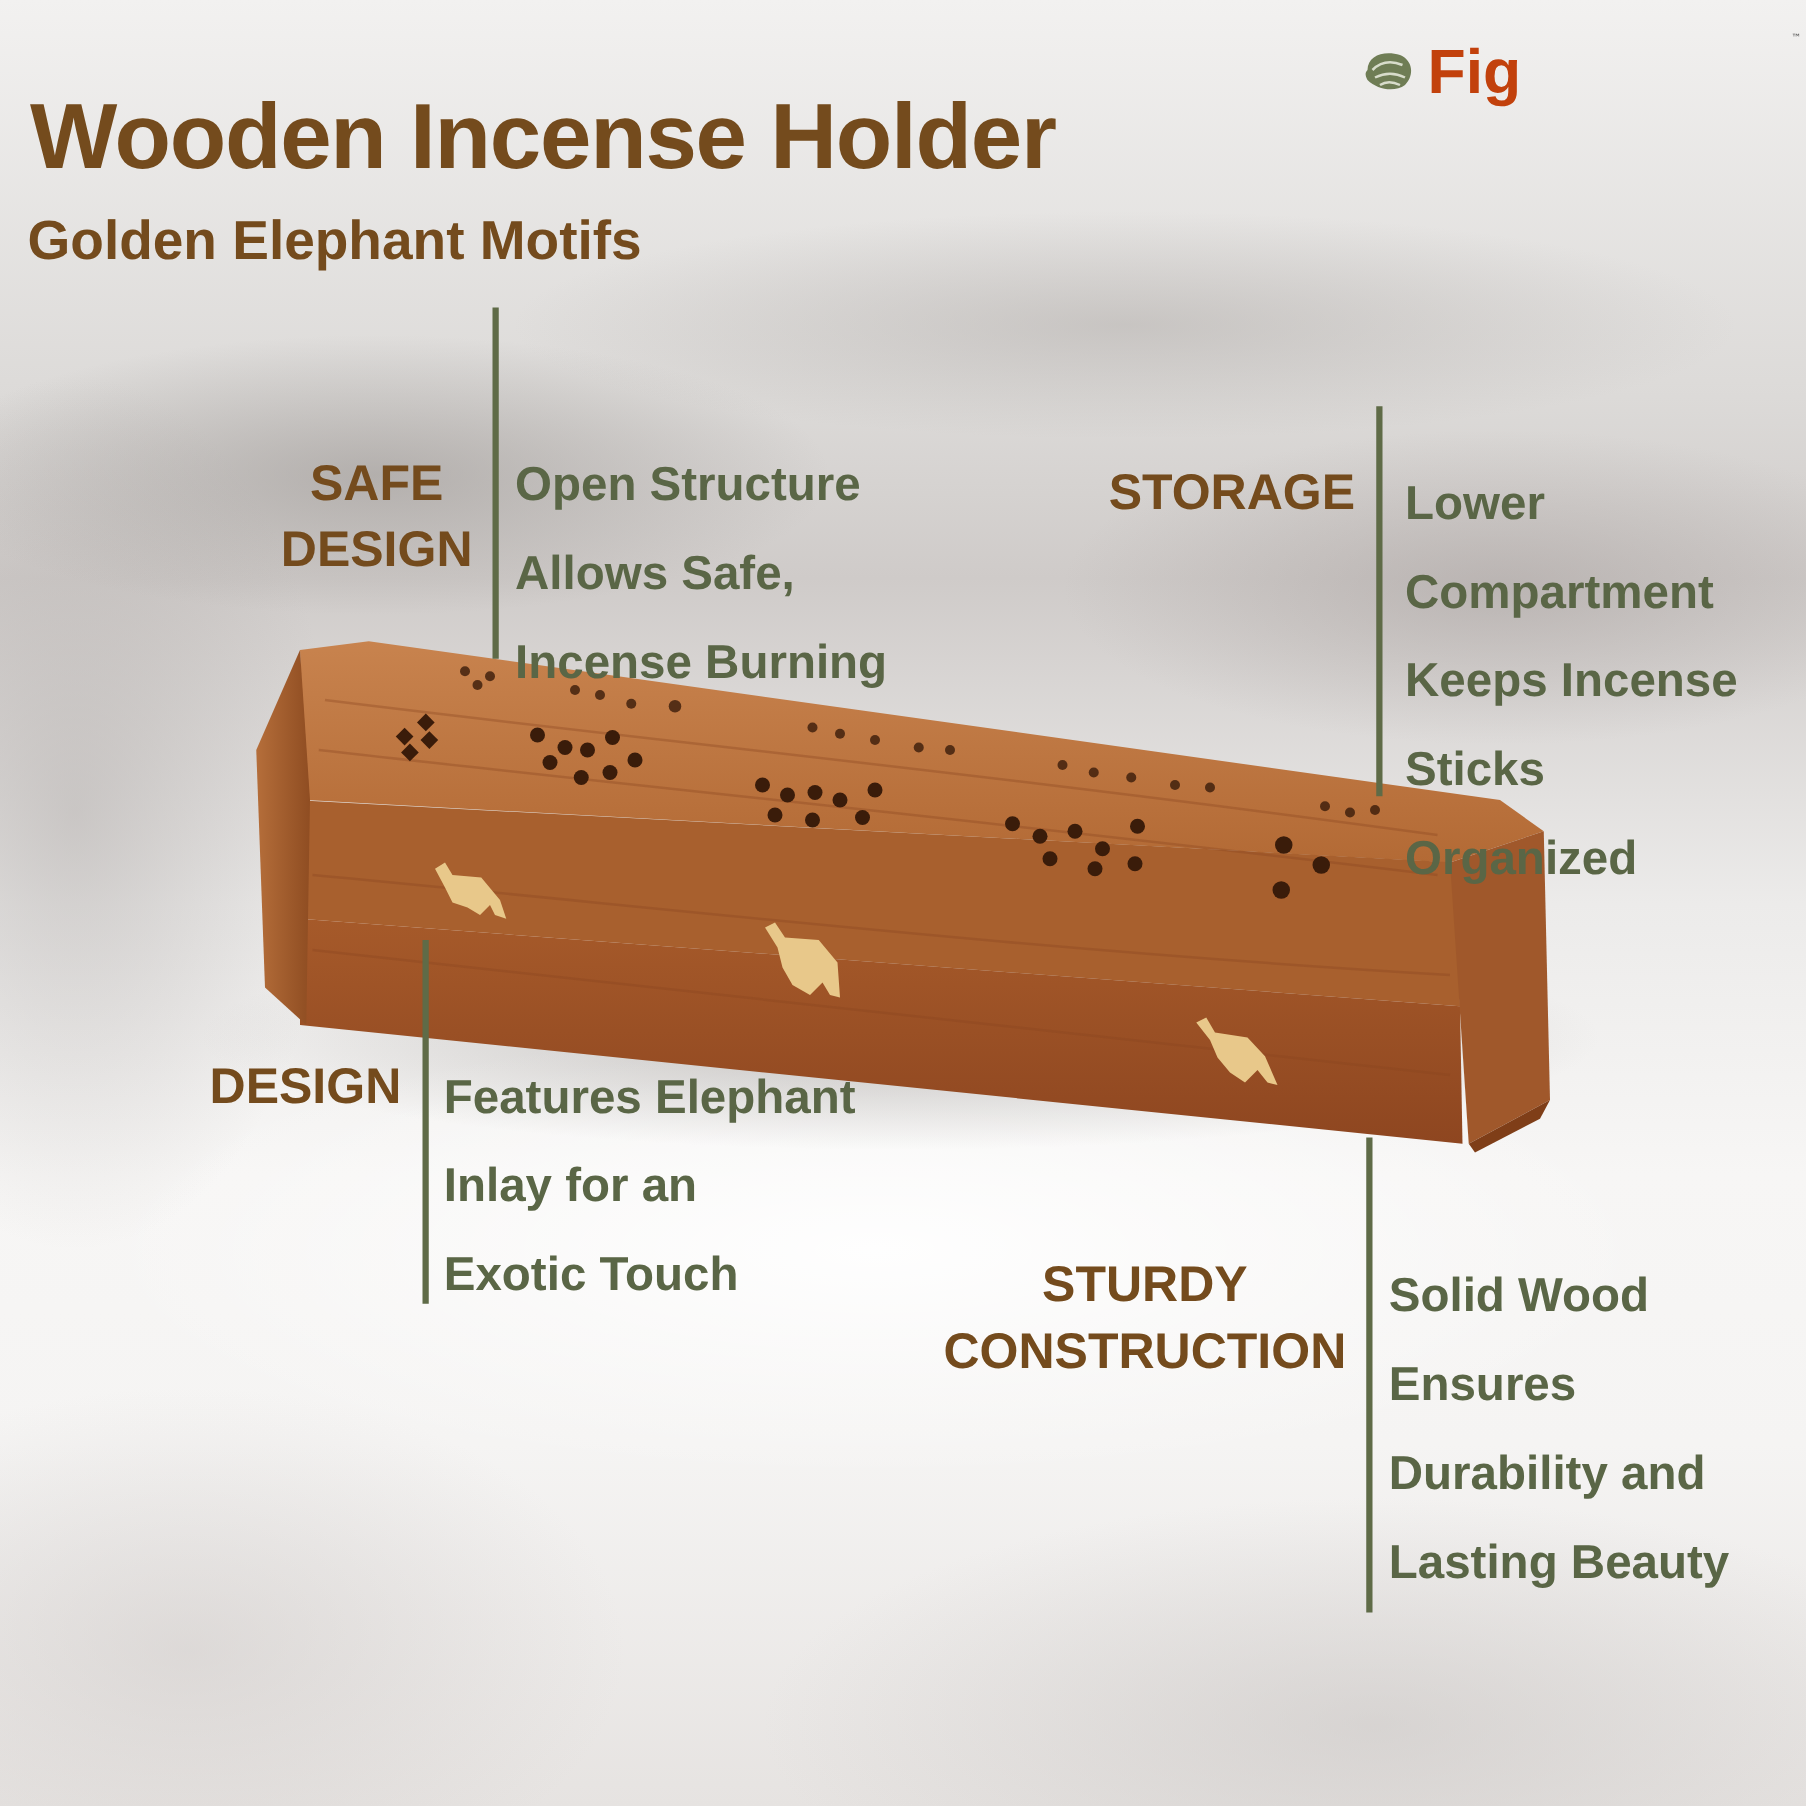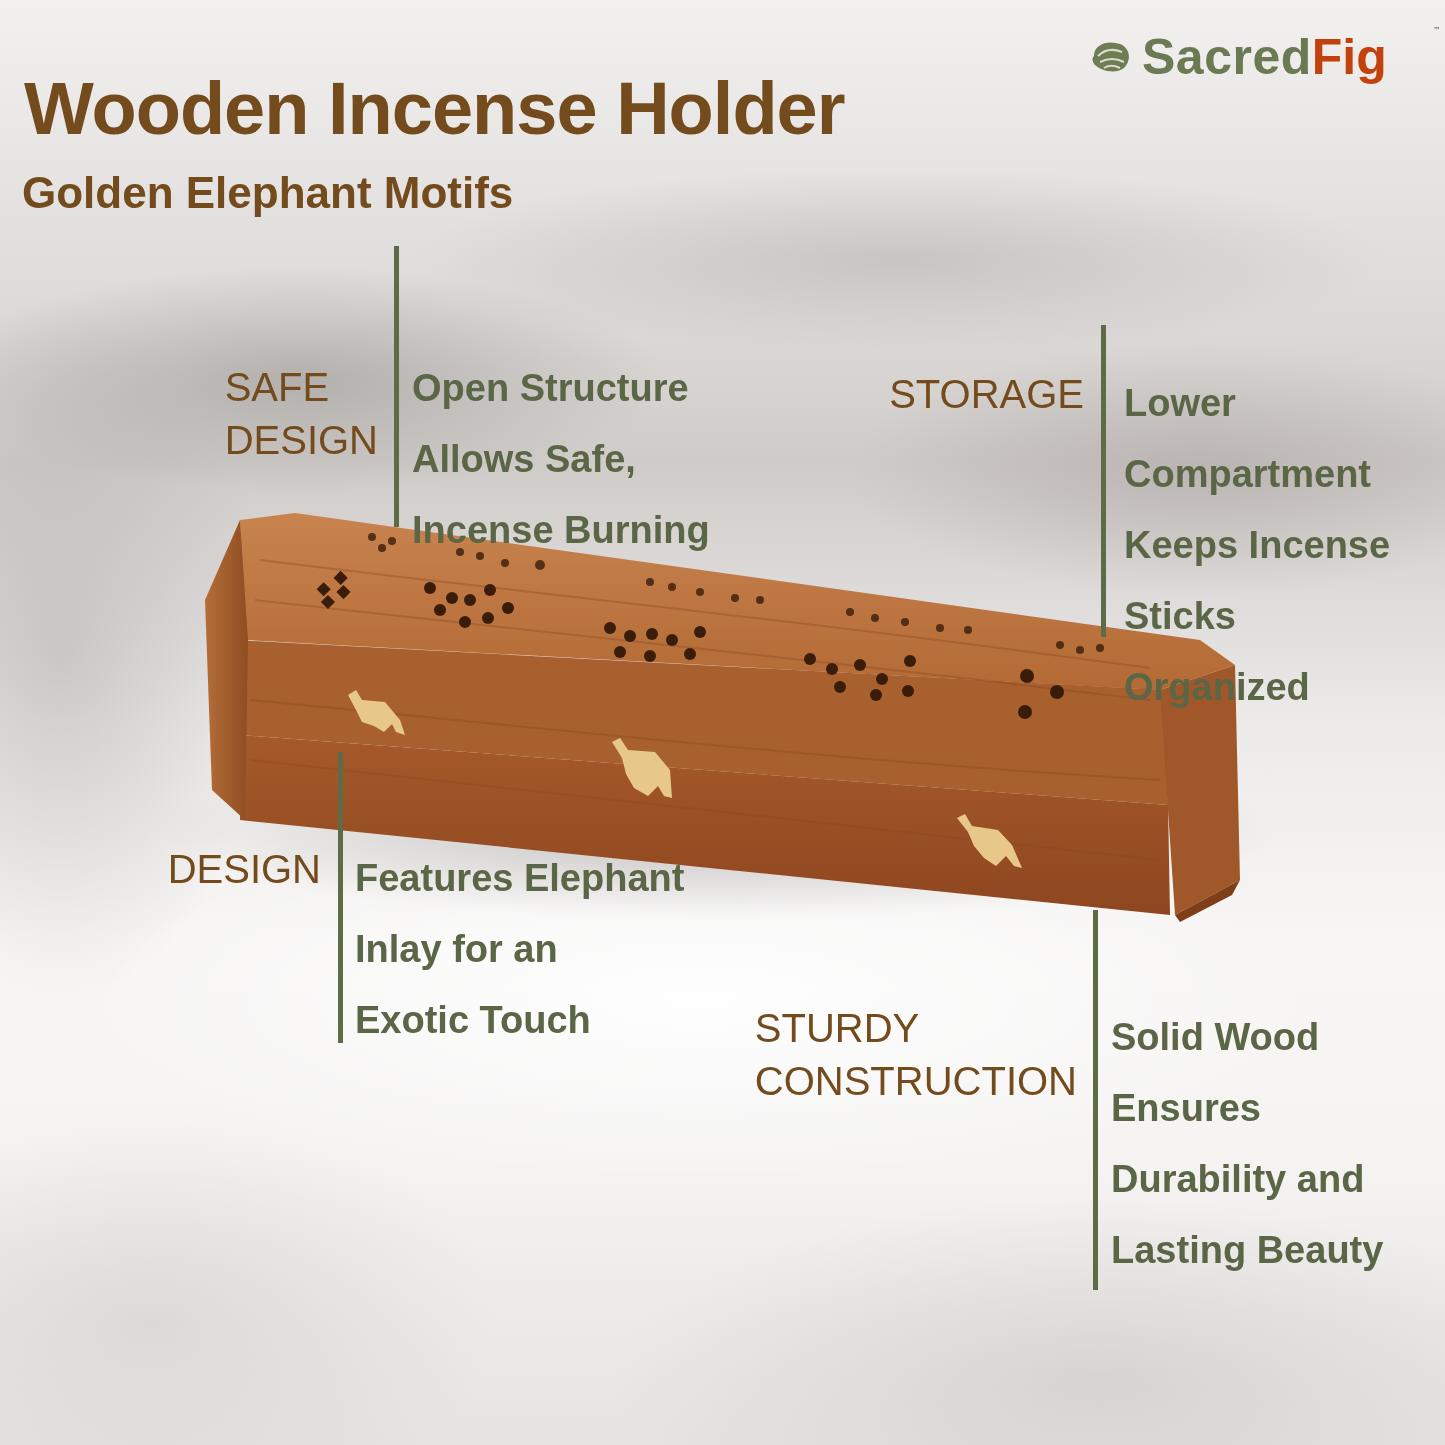--- a/index.html
+++ b/index.html
@@ -19,22 +19,22 @@
   .brand{position:absolute;left:1090px;top:28px;display:flex;align-items:center;}
   .brand .leaf{width:44px;height:38px;margin-right:8px;}
   .brand .sacred{font-family:"Liberation Sans",sans-serif;font-weight:700;font-size:50px;color:#6a7a52;letter-spacing:0.5px;}
   .brand .fig{font-family:"Liberation Sans",sans-serif;font-weight:700;font-size:50px;color:#c2410c;}
   .brand .tm{position:absolute;left:343px;top:-2px;font-size:8px;color:#555;}
   .title{position:absolute;left:24px;top:66px;font-family:"Liberation Sans",sans-serif;font-weight:700;
     font-size:74px;color:#744b1d;letter-spacing:-1px;white-space:nowrap;}
   .subtitle{position:absolute;left:22px;top:168px;font-family:"Liberation Sans",sans-serif;font-weight:700;
     font-size:44px;color:#744b1d;white-space:nowrap;text-align:right;}
   .vline{position:absolute;width:5px;background:#5f6b47;}
-  .label{position:absolute;font-family:"Liberation Sans",sans-serif;font-weight:400;font-size:40px;
-    line-height:53px;color:#744b1d;text-align:left;white-space:pre-line;}
+  .label{position:absolute;font-family:"Liberation Sans",sans-serif;font-weight:700;font-size:40px;
+    line-height:53px;color:#744b1d;text-align:center;white-space:pre-line;}
   .desc{position:absolute;font-family:"Liberation Sans",sans-serif;font-weight:700;font-size:38px;
     line-height:71px;color:#5a6646;white-space:pre-line;}
   .box{position:absolute;left:0;top:0;width:1445px;height:1445px;}
 </style>
 </head>
 <body>
 
 <div class="bg"></div>
 
 <svg class="box" viewBox="0 0 1445 1445">
@@ -147,21 +147,20 @@
     <path d="M612,742 L620,738 L628,750 L655,752 L670,770 L672,798 L664,796 L658,786 L648,796 L634,788 L626,774 L622,758 Z"></path>
     <path d="M957,818 L965,814 L972,826 L998,830 L1012,845 L1022,868 L1014,866 L1006,856 L996,866 L984,858 L974,846 L968,832 Z"></path>
   </g>
 </svg>
 
 <div class="brand">
   <svg class="leaf" viewBox="0 0 44 38">
     <path d="M4,18 C4,6 18,2 30,6 C40,10 42,22 34,30 C26,36 12,34 4,26 C2,22 2,20 4,18 Z" fill="#6f7d55"></path>
     <path d="M8,18 C14,12 22,10 32,14 M10,24 C18,20 26,20 34,24 M14,30 C20,26 26,28 30,30" stroke="#d8dccb" stroke-width="2" fill="none"></path>
   </svg>
-  <span class="sacred">Sacred</span>
     <span class="fig">Fig</span>
   <span class="tm">™</span>
 </div>
 
 <div class="title">Wooden Incense Holder</div>
 <div class="subtitle">Golden Elephant Motifs</div>
 
 <div class="label" style="right:1067px;top:361px;">SAFE
 DESIGN</div>
 <div class="vline" style="left:394px;top:246px;height:281px;"></div>

